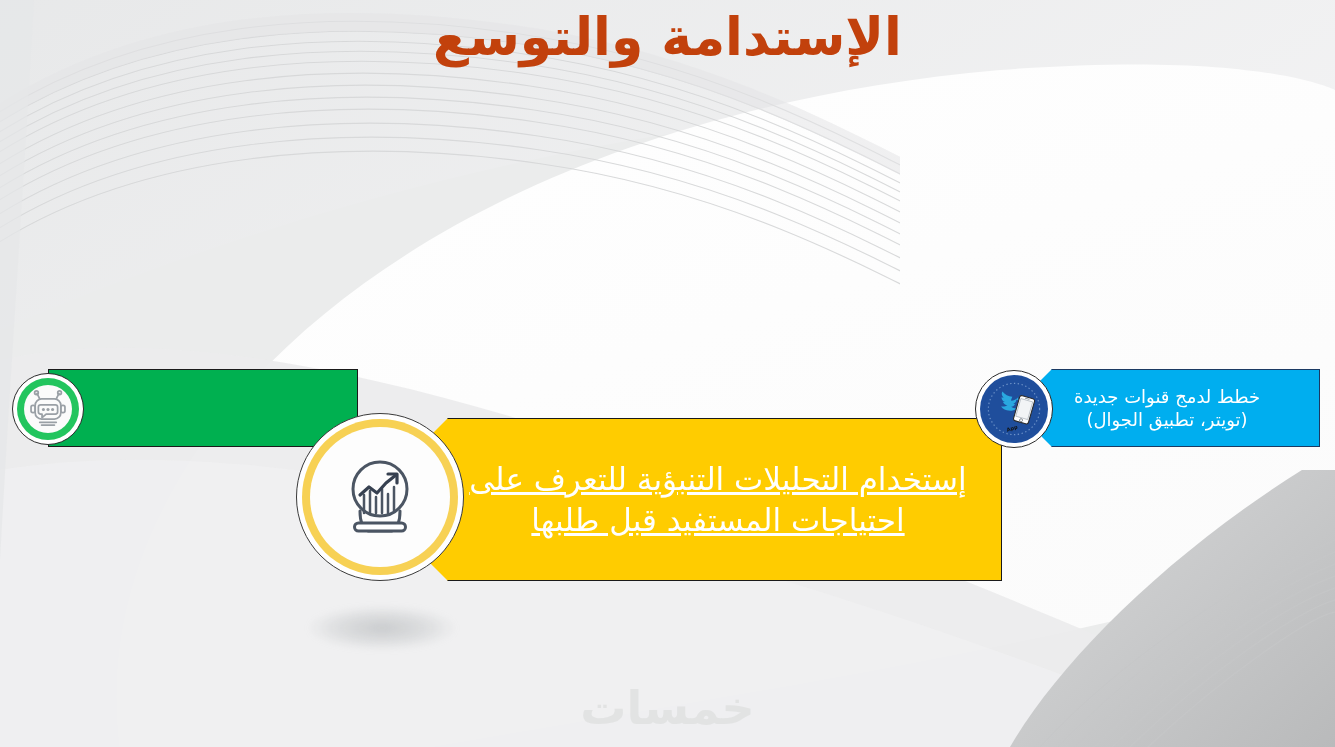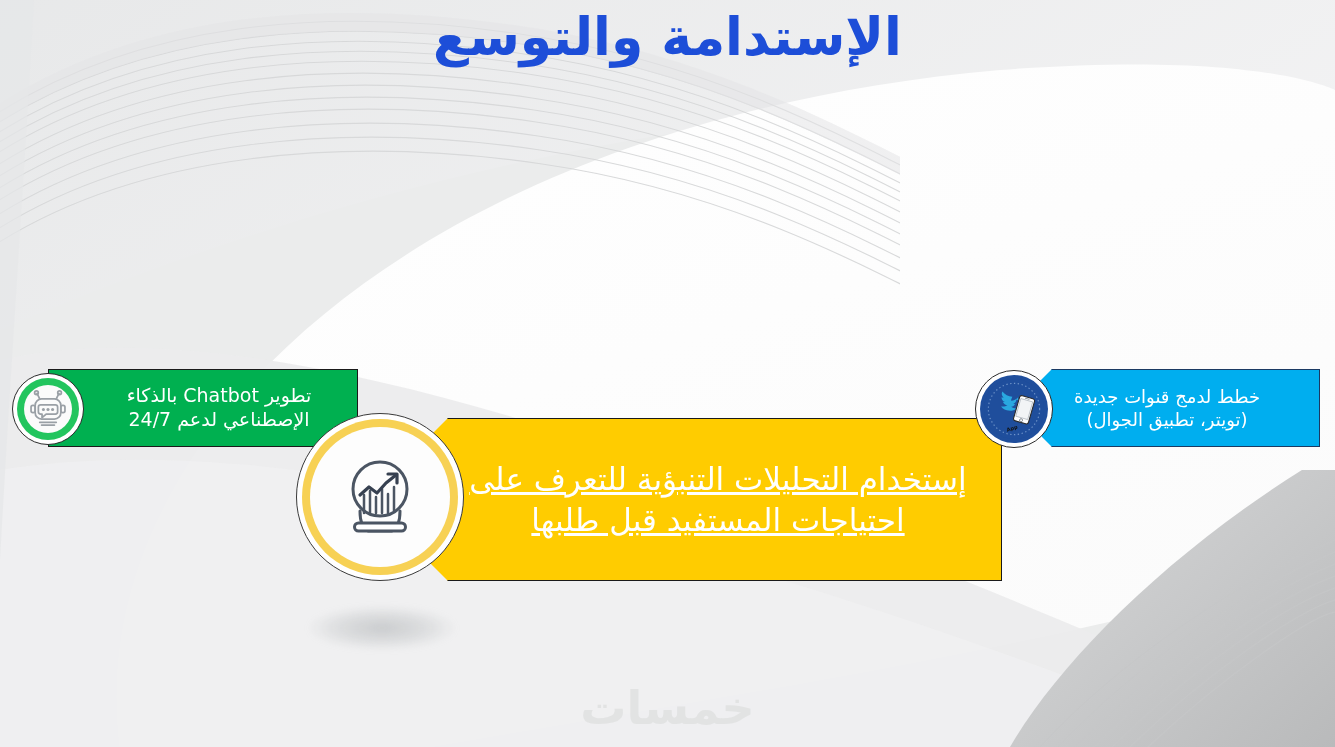--- a/index.html
+++ b/index.html
@@ -20,21 +20,21 @@
   
   .bg-svg{position:absolute;inset:0;width:1335px;height:747px;}
 
   
   .title{
     position:absolute;
     top:8px;left:0;right:0;
     text-align:center;
     font-size:52px;
     font-weight:bold;
-    color:#1d4ed8;
+    color:#c2410c;
     letter-spacing:0px;
     line-height:1.15;
     direction:rtl;
     white-space:nowrap;
     z-index:20;
   }
 
   
   .banner{
     position:absolute;
@@ -260,21 +260,20 @@
 
     <path d="M0,0 L34,0 C24,180 10,380 0,560 Z" fill="#e6e7e8" opacity="0.7"></path>
   </svg>
 
   <div class="title">الإستدامة والتوسع</div>
 
   <div id="badge-shadow"></div>
 
   <div class="banner" id="green-banner">
     <div class="plate"></div>
-    <div class="label">تطوير Chatbot بالذكاء الإصطناعي لدعم 24/7</div>
   </div>
 
   <div class="badge" id="green-badge">
     <div class="ring"></div>
     <div class="inner">
       <svg width="44" height="44" viewBox="0 0 48 48" aria-hidden="true">
         <g fill="none" stroke="#9aa0a6" stroke-width="1.9" stroke-linecap="round" stroke-linejoin="round">
 
           <line x1="15" y1="13" x2="12" y2="7"></line>
           <circle cx="11.4" cy="6.2" r="2"></circle>

